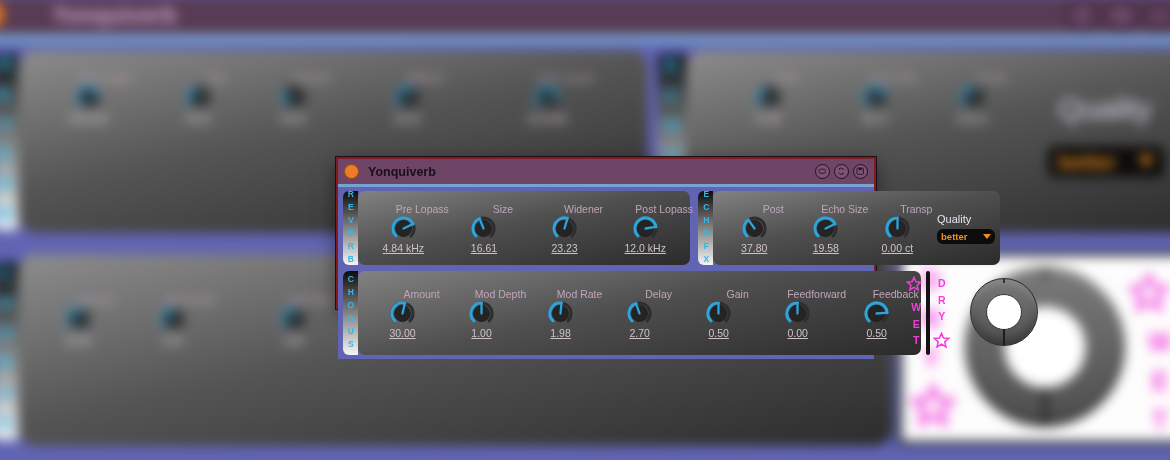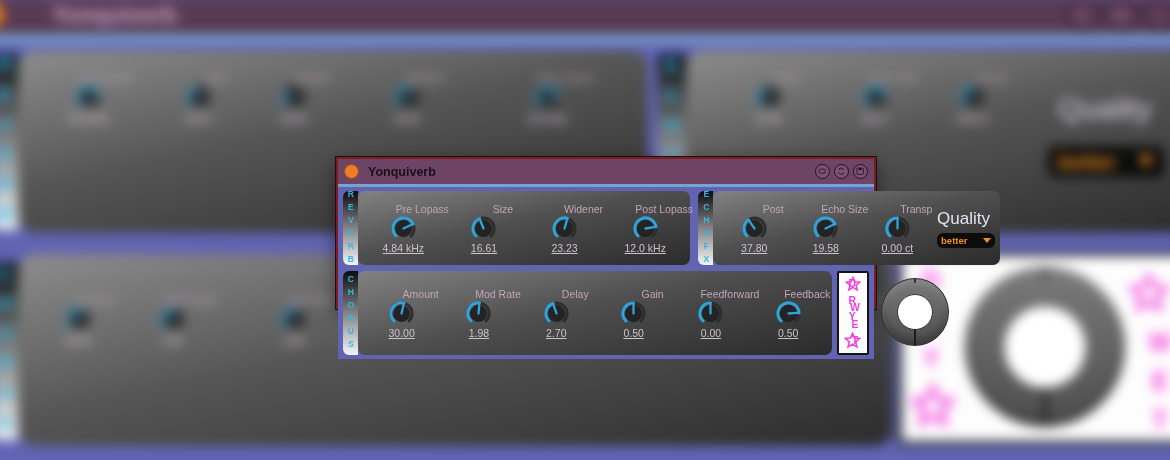--- a/index.html
+++ b/index.html
@@ -90,21 +90,21 @@
   #row2{height:85px;}
   #chorus-panel{flex:0 0 348px;margin-right:5px;justify-content:center;}
   .cols{display:flex;width:100%;}
   #echo-cols{flex:1.55;}
   .kcol{flex:1;display:flex;flex-direction:column;align-items:center;justify-content:center;min-width:0;}
   .kcol .klabel{font-size:10.5px;}
   .kcol .knob{width:25px;height:25px;margin:1px 0;cursor:pointer;}
   .kcol .kvalue{font-size:10.5px;text-decoration:underline;}
   #quality{flex:1;display:flex;flex-direction:column;justify-content:center;align-items:flex-start;
     padding-left:4px;}
-  #quality-label{font-size:17px;color:#e8e2f2;margin-bottom:4px;text-align:center;}
+  #quality-label{font-size:11px;color:#e8e2f2;margin-bottom:4px;text-align:center;}
   #quality-dd{width:58px;height:15px;padding:0 4px;}
   #quality-dd span{font-size:9.5px;}
   #drywet{flex:1;position:relative;background:#fdfdfd;border:2px solid #141414;border-radius:2px;}
   #drywet .vtab-text{font-size:10.5px;letter-spacing:4.5px;color:var(--magenta,#f23fdc);}
   #dry{position:absolute;left:8px;top:4px;}
   #wet{position:absolute;right:7px;top:28px;}
   #star-bl{position:absolute;left:5px;bottom:4px;width:17px;height:17px;}
   #star-tr{position:absolute;right:6px;top:3px;width:16px;height:16px;}
   #donut{left:42px;top:5px;width:68px;height:68px;}
   #donut .donut-hole{left:16px;top:16px;width:36px;height:36px;}
@@ -515,20 +515,32 @@
     <div class="klabel">Amount</div>
     <div class="knob">
                   <svg viewBox="0 0 26 26">
     <circle cx="13" cy="13" r="8.5" fill="#242424" stroke="#1a1a1a" stroke-width="0.6"></circle>
     <path d="M 5.221825406947977 20.77817459305202 A 11 11 0 1 1 20.77817459305202 20.77817459305202" stroke="#2e2e2e" stroke-width="3.2" fill="none" stroke-linecap="round"></path>
     <path d="M 5.221825406947977 20.77817459305202 A 11 11 0 0 1 15.56789900241496 2.303930875625557" stroke="#2fa3da" stroke-width="3.2" fill="none" stroke-linecap="round"></path>
     <line x1="13" y1="13" x2="15.101008274703148" y2="4.248670716420911" stroke="#2fa3da" stroke-width="2.4" stroke-linecap="round"></line>
   </svg>
                 </div>
     <div class="kvalue">30.00</div>
+  </div>
+              <div class="kcol">
+    <div class="klabel">Mod Depth</div>
+    <div class="knob">
+                  <svg viewBox="0 0 26 26">
+    <circle cx="13" cy="13" r="8.5" fill="#242424" stroke="#1a1a1a" stroke-width="0.6"></circle>
+    <path d="M 5.221825406947977 20.77817459305202 A 11 11 0 1 1 20.77817459305202 20.77817459305202" stroke="#2e2e2e" stroke-width="3.2" fill="none" stroke-linecap="round"></path>
+    <path d="M 5.221825406947977 20.77817459305202 A 11 11 0 0 1 13 2" stroke="#2fa3da" stroke-width="3.2" fill="none" stroke-linecap="round"></path>
+    <line x1="13" y1="13" x2="13" y2="4" stroke="#2fa3da" stroke-width="2.4" stroke-linecap="round"></line>
+  </svg>
+                </div>
+    <div class="kvalue">1.00</div>
   </div>
               <div class="kcol">
     <div class="klabel">Mod Rate</div>
     <div class="knob">
                   <svg viewBox="0 0 26 26">
     <circle cx="13" cy="13" r="8.5" fill="#242424" stroke="#1a1a1a" stroke-width="0.6"></circle>
     <path d="M 5.221825406947977 20.77817459305202 A 11 11 0 1 1 20.77817459305202 20.77817459305202" stroke="#2e2e2e" stroke-width="3.2" fill="none" stroke-linecap="round"></path>
     <path d="M 5.221825406947977 20.77817459305202 A 11 11 0 0 1 14.035191446503658 2.0488183893661205" stroke="#2fa3da" stroke-width="3.2" fill="none" stroke-linecap="round"></path>
     <line x1="13" y1="13" x2="13.84697481986663" y2="4.03994231857228" stroke="#2fa3da" stroke-width="2.4" stroke-linecap="round"></line>
   </svg>

